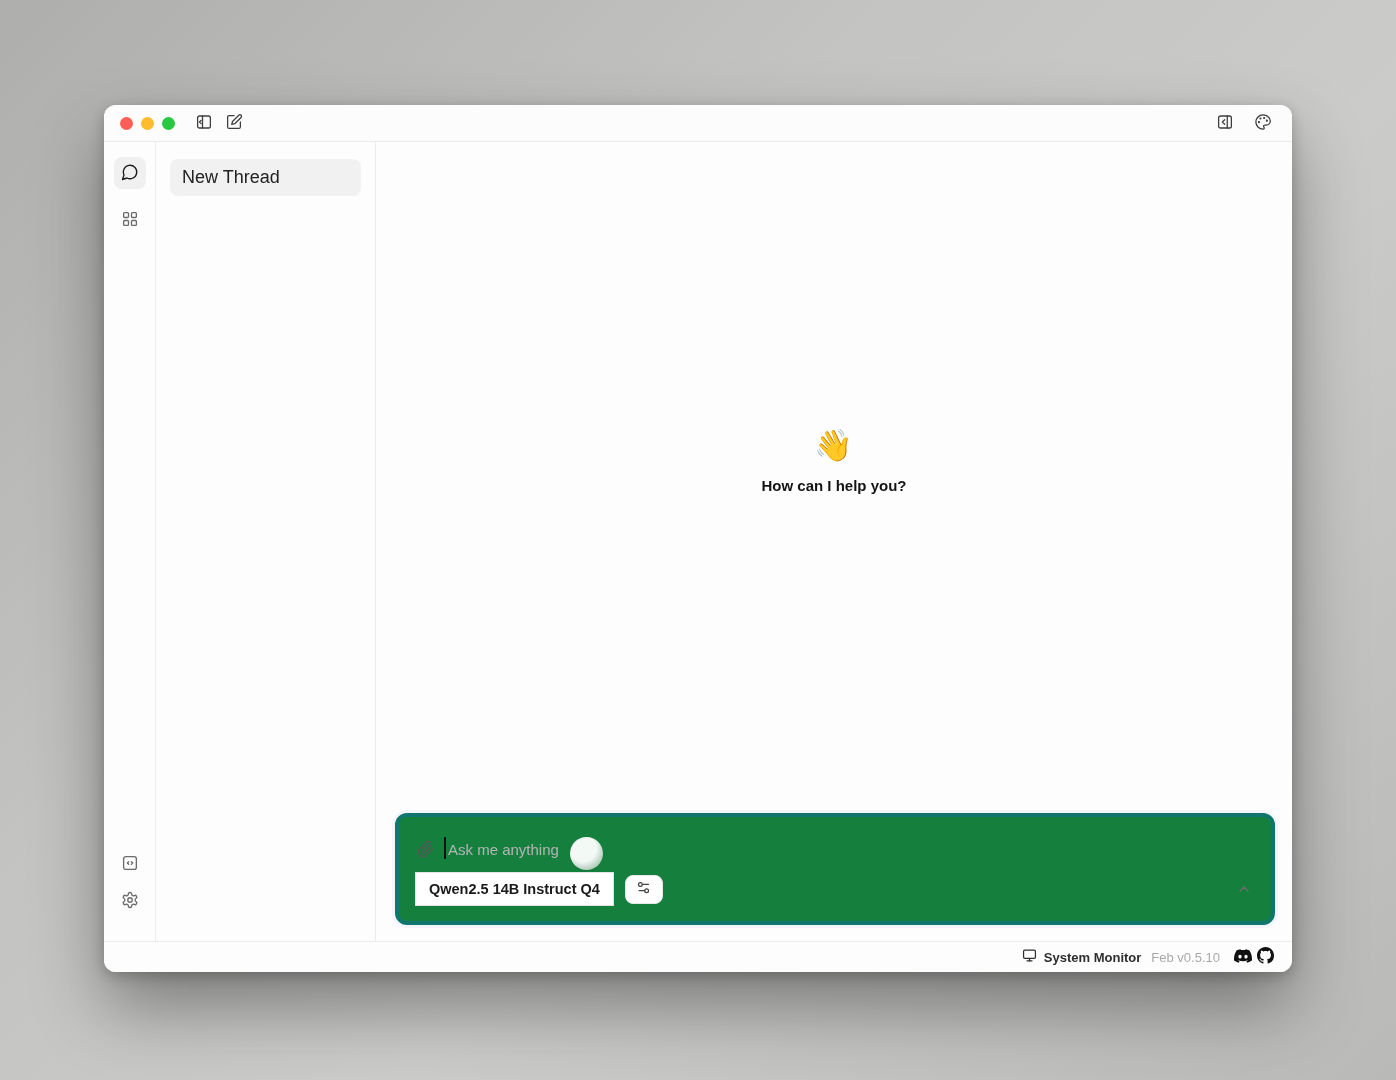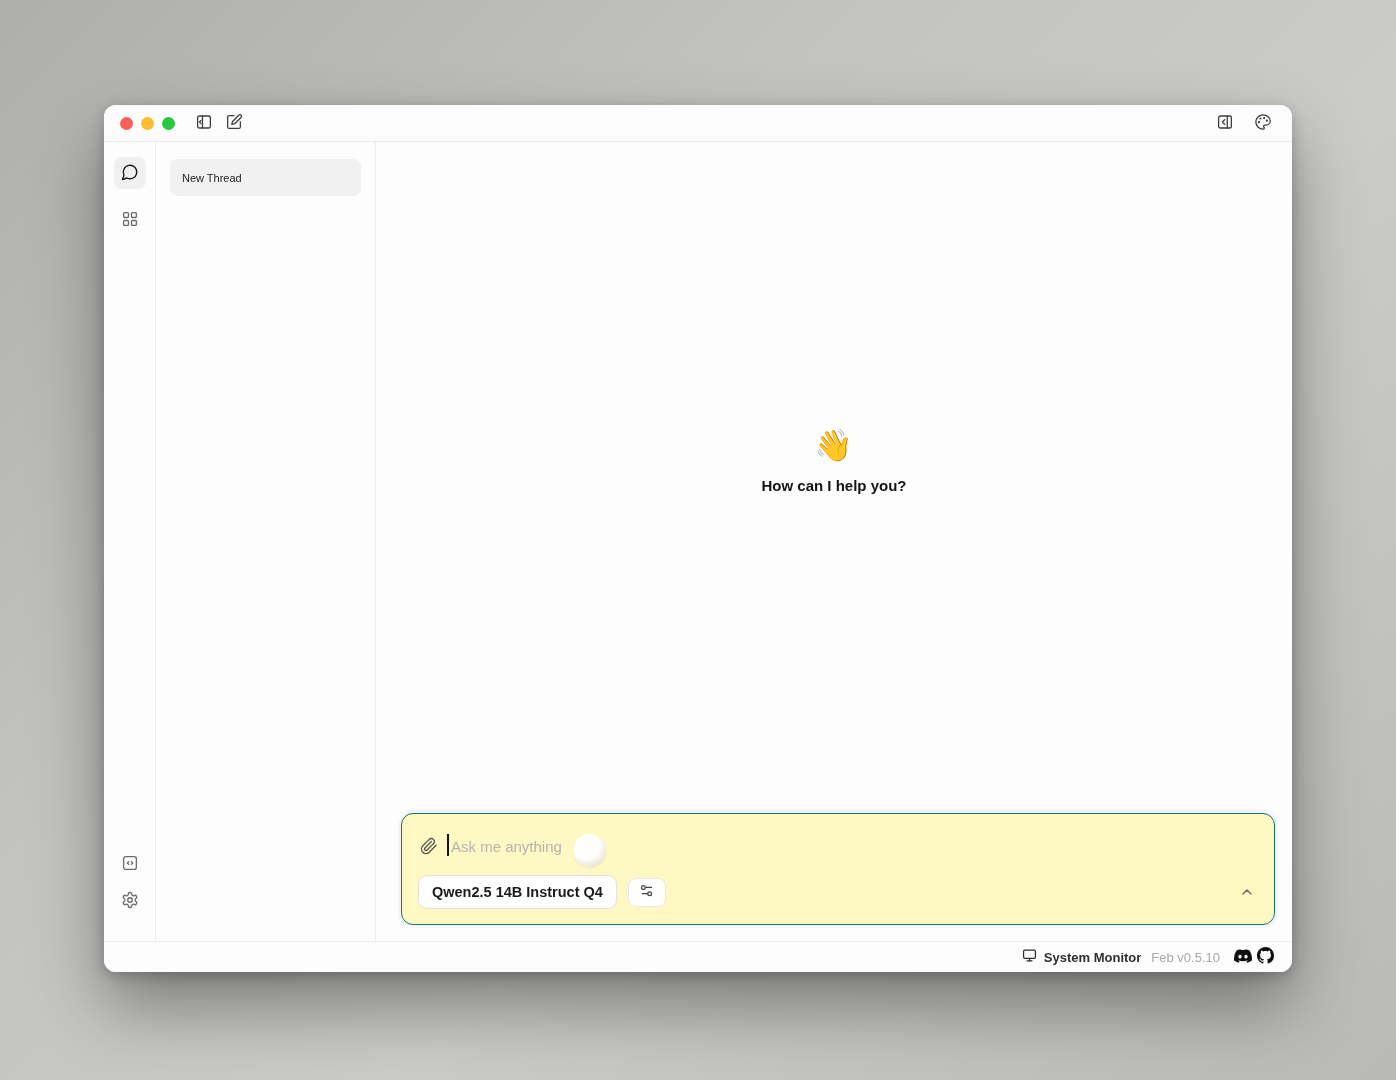--- a/index.html
+++ b/index.html
@@ -44,56 +44,56 @@
     margin-bottom:15px;
   }
   .rail-btn.active { background:#f0f0f0; color:#1c1c1c; }
   .rail-btn svg { width:18px; height:18px; }
   .rail-spacer { flex:1; }
   .rail-btn.bottom { margin-bottom:5px; }
   
   .threads { width:220px; flex:0 0 220px; border-right:1px solid #ececec; padding:17px 14px; }
   .thread-item {
     width:100%; height:37px; background:#f1f1f1; border:none; border-radius:8px;
-    display:flex; align-items:center; padding:0 12px; font-size:11px; font-weight:500;
+    display:flex; align-items:center; padding:0 12px; font-size:18px; font-weight:500;
     color:#222; cursor:pointer; font-family:inherit;
   }
   
   .main { flex:1; position:relative; background:#fdfdfd; }
   .greeting {
     position:absolute; left:0; right:0; top:288px; display:flex;
     flex-direction:column; align-items:center; gap:16px;
   }
   .wave { font-size:31px; line-height:1; }
   .greet-text { font-size:15px; font-weight:600; color:#141414; }
   
   .composer {
-    position:absolute; left:25px; right:17px; bottom:16px; height:112px;
-    background:#fef9c3; border:1px solid #0f766e; border-radius:12px;
+    position:absolute; left:19px; right:17px; bottom:16px; height:112px;
+    background:#15803d; border:4px solid #0f766e; border-radius:12px;
     box-shadow:0 0 0 3px rgba(91,118,200,.06);
   }
   .attach-btn {
     position:absolute; left:16px; top:22px; width:22px; height:22px; border:none;
     background:none; color:#555; cursor:pointer; display:flex; align-items:center; justify-content:center;
   }
   .attach-btn svg { width:18px; height:18px; }
   .text-cursor { position:absolute; left:45px; top:20px; width:1.5px; height:22px; background:#111; }
   .msg-input {
     position:absolute; left:49px; top:20px; width:420px; height:24px; border:none; outline:none;
     font-size:15px; font-family:inherit; color:#222; background:transparent;
   }
   .msg-input::placeholder { color:#b4b4b4; }
   .cursor-halo {
     position:absolute; left:171px; top:20px; width:33px; height:33px; border-radius:50%;
     background:radial-gradient(circle at 40% 35%, rgba(255,255,255,.95) 45%, rgba(222,222,222,.75) 78%, rgba(205,205,205,.55) 100%);
     box-shadow:0 1px 2px rgba(0,0,0,.08);
   }
   .composer-bottom { position:absolute; left:16px; bottom:15px; display:flex; align-items:center; gap:11px; }
   .model-btn {
-    height:21px; padding:16px 13px; background:#fff; border:1px solid #e2e2e2; border-radius:9px;
+    height:21px; padding:16px 13px; background:#fff; border:1px solid #e2e2e2; border-radius:0;
     font-size:14.5px; font-weight:600; color:#1a1a1a; cursor:pointer; font-family:inherit;
     display:flex; align-items:center;
   }
   .tune-btn {
     height:29px; width:38px; background:#fff; border:1px solid #e8e8e8; border-radius:8px;
     color:#444; cursor:pointer; display:flex; align-items:center; justify-content:center;
   }
   .tune-btn svg { width:15px; height:15px; }
   .collapse-btn {
     position:absolute; right:14px; bottom:18px; width:26px; height:26px; border:none; background:none;

